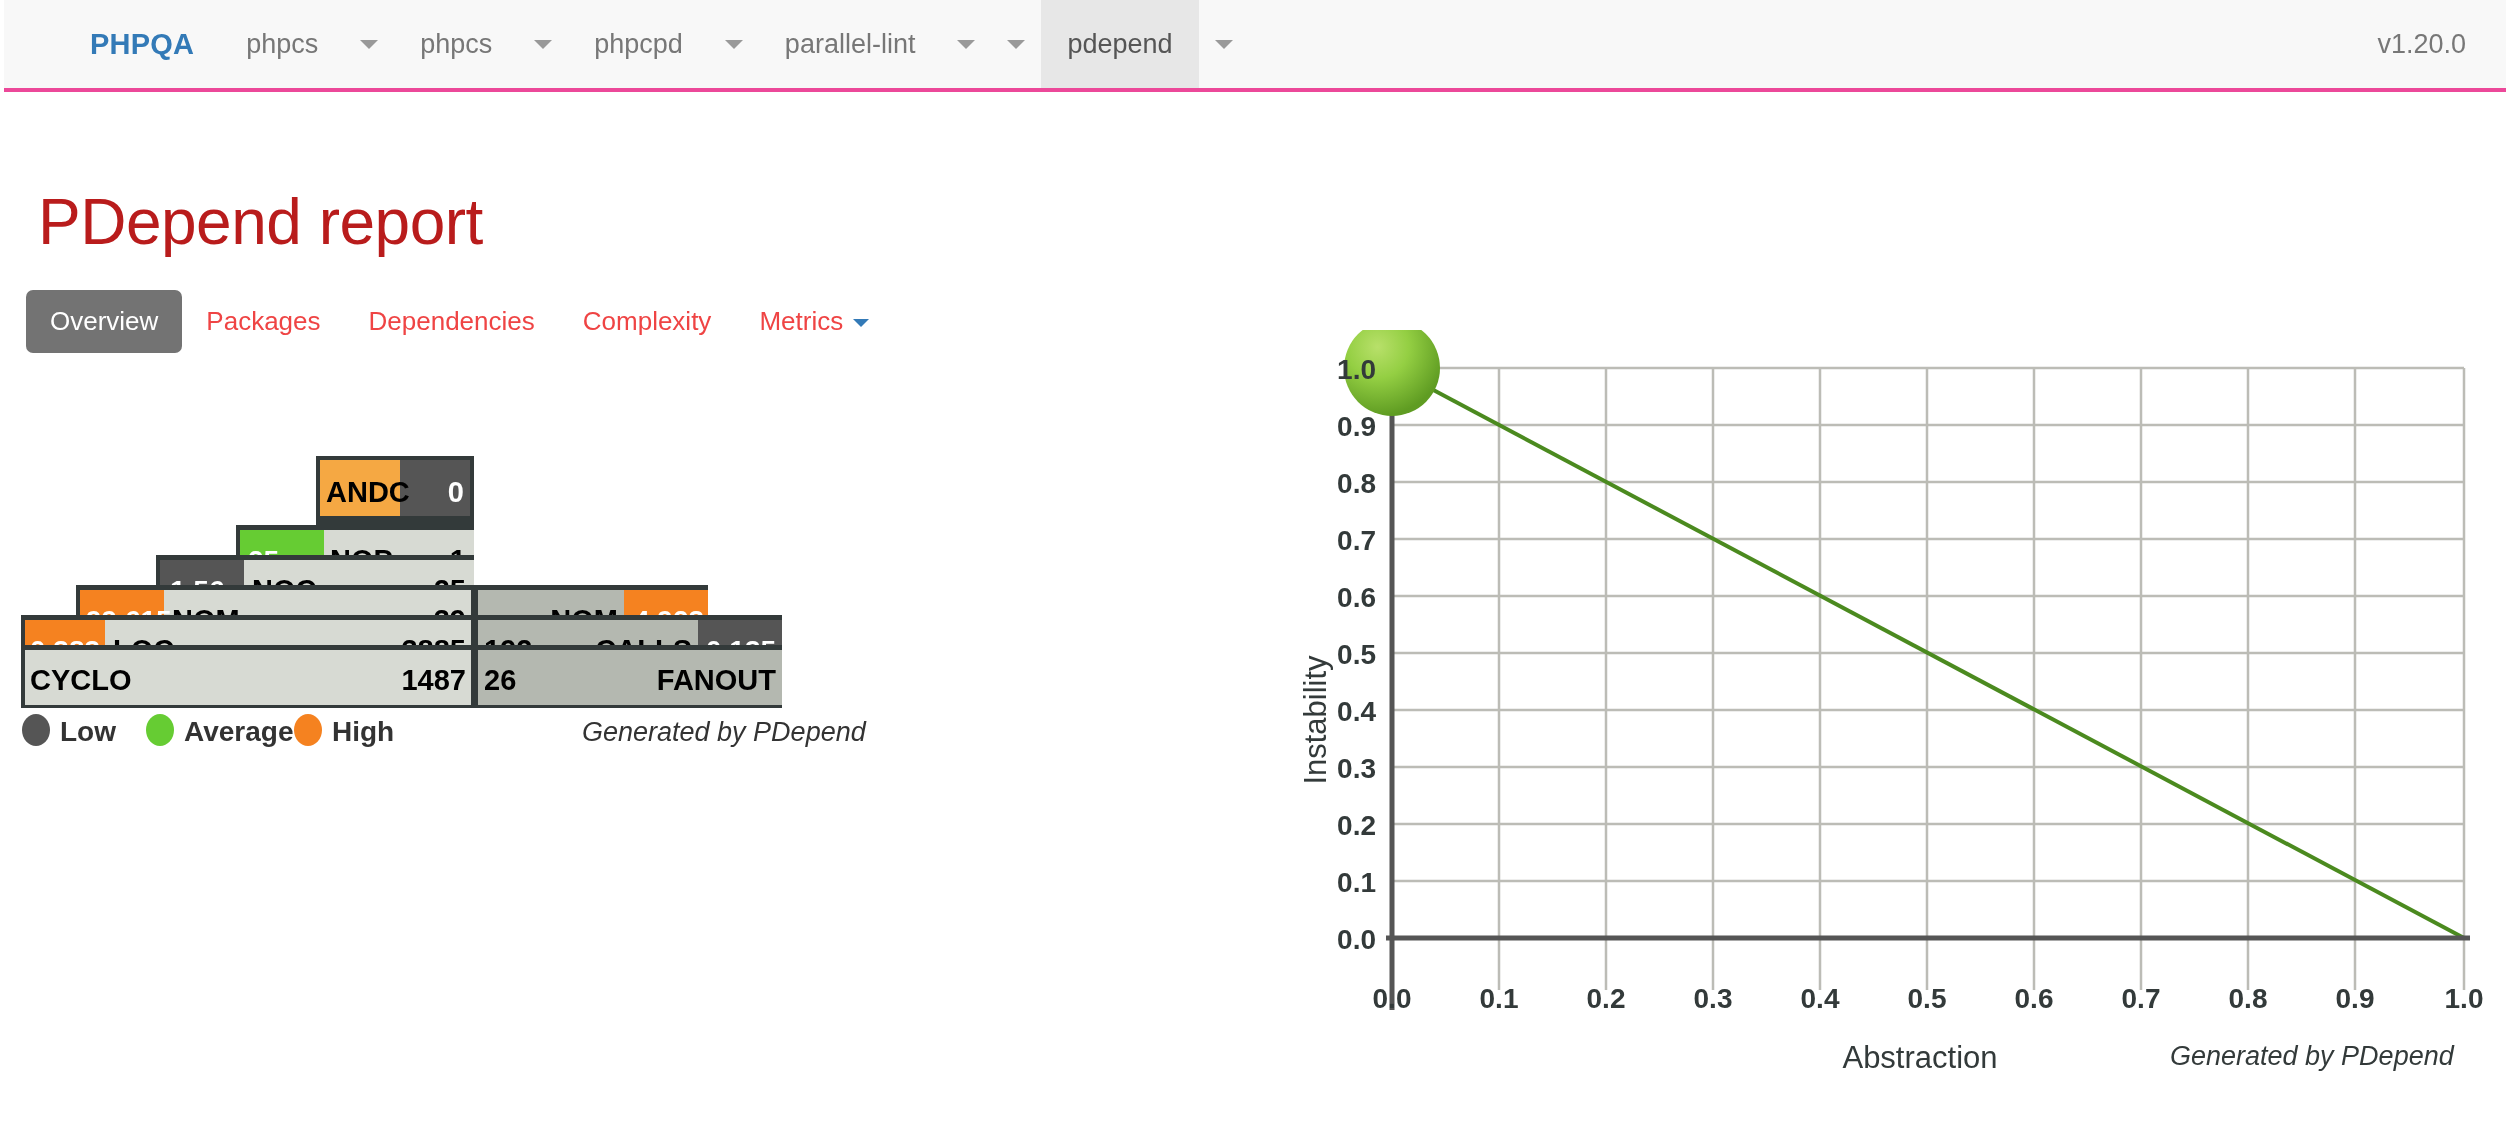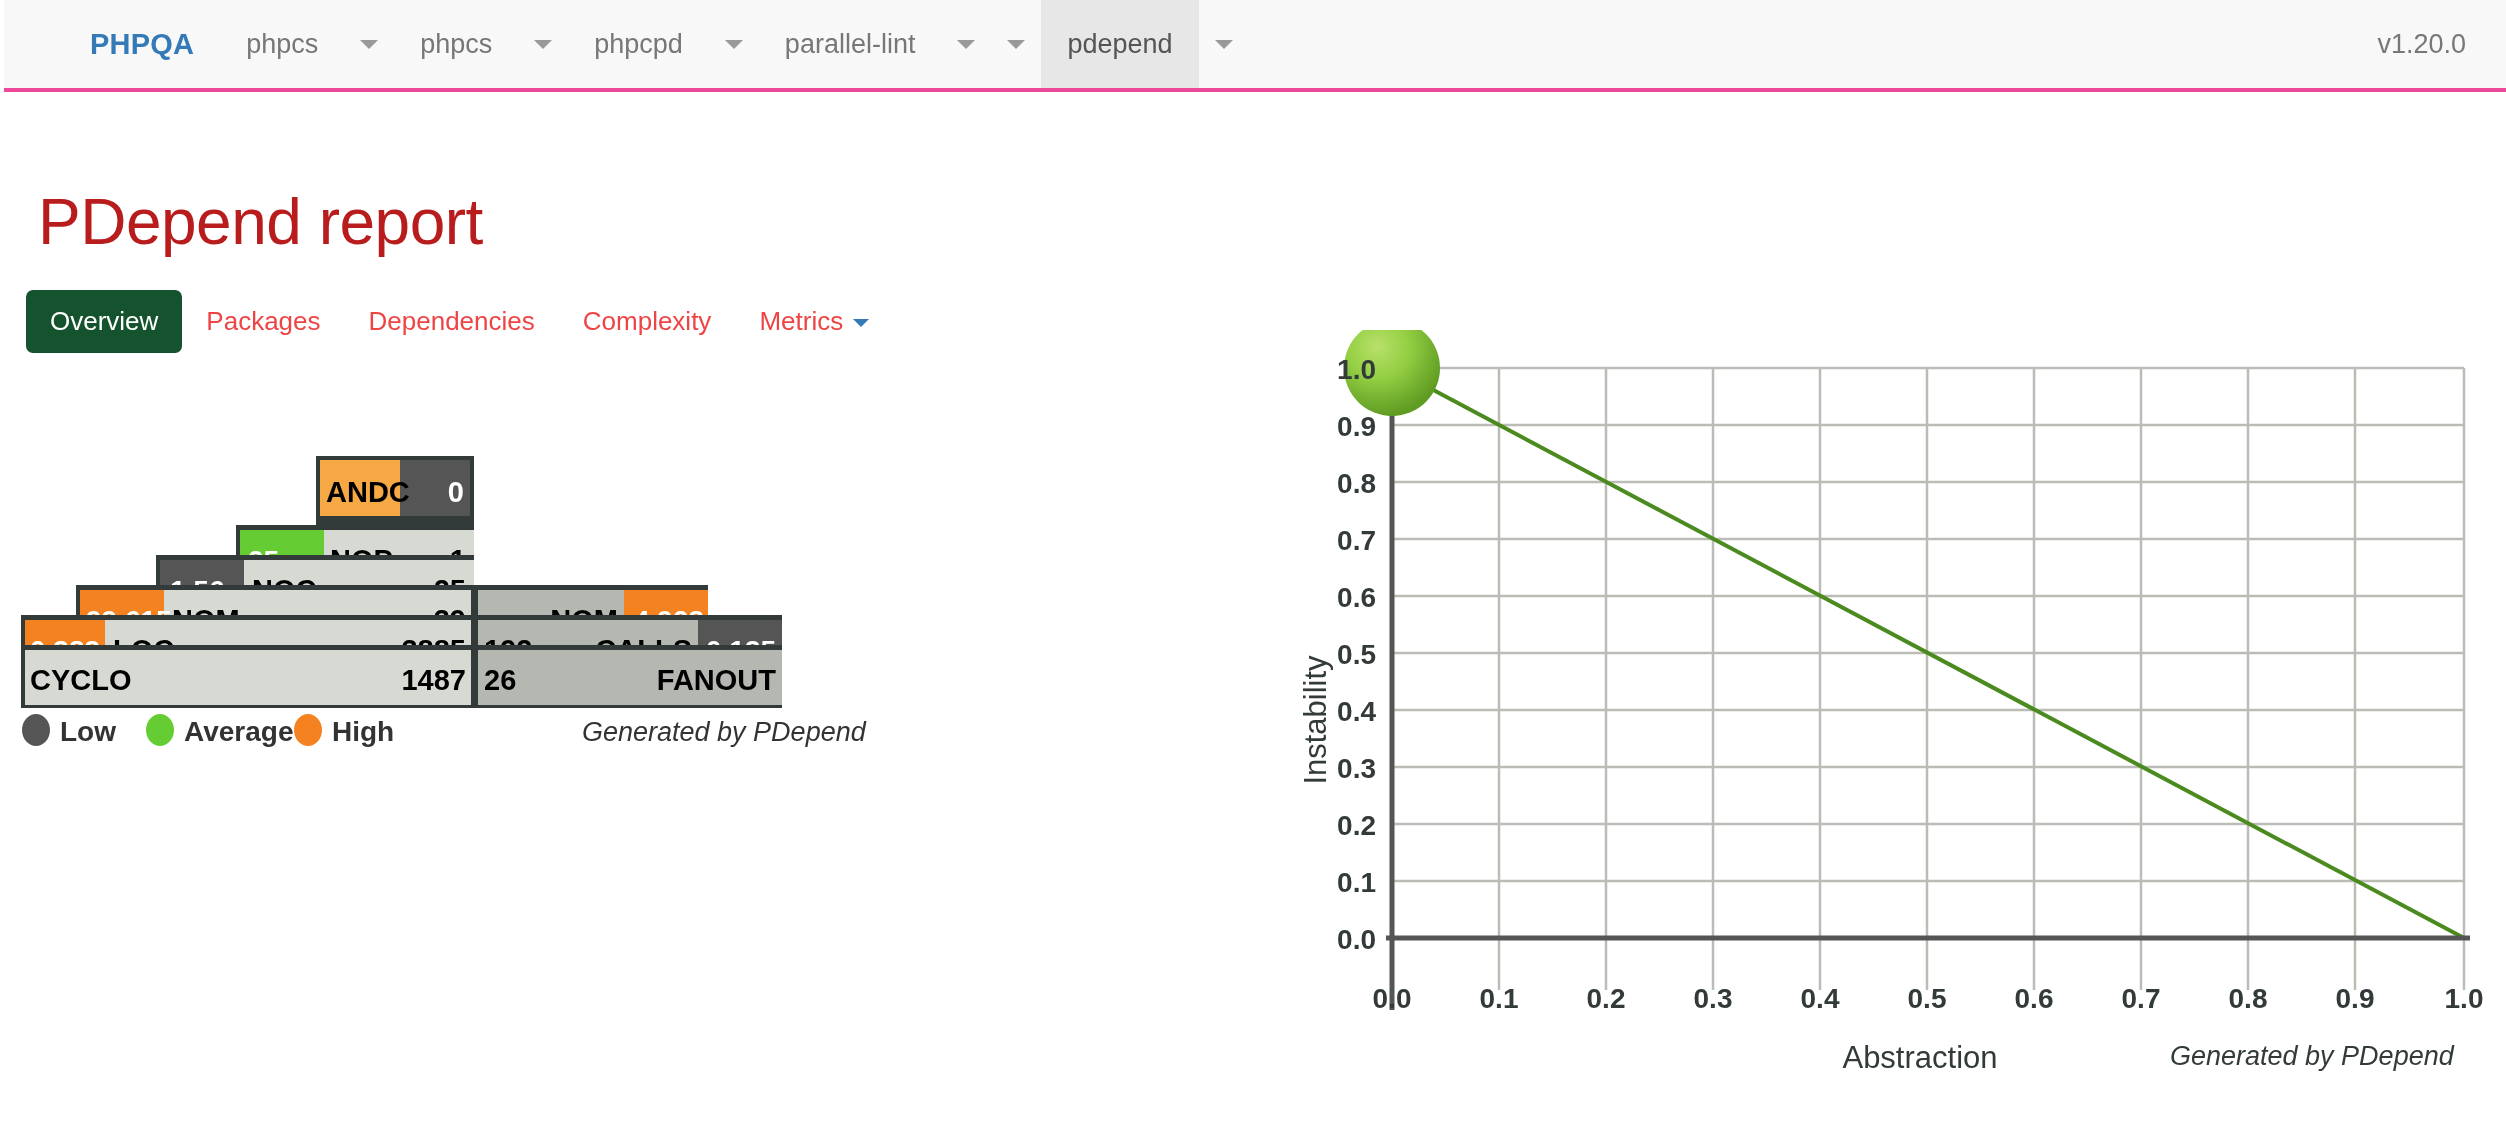--- a/index.html
+++ b/index.html
@@ -73,21 +73,21 @@
   }
   .tab {
     font-size: 26px;
     color: #ef4444;
     padding: 16px 24px;
     border-radius: 7px;
     text-decoration: none;
     cursor: pointer;
     white-space: nowrap;
   }
-  .tab.active { background: #14532d; color: #ffffff; }
+  .tab.active { background: #737373; color: #ffffff; }
   .tab-caret {
     display: inline-block;
     width: 0; height: 0;
     margin-left: 10px;
     vertical-align: middle;
     border-left: 8px solid transparent;
     border-right: 8px solid transparent;
     border-top: 8px solid #337ab7;
   }
 

